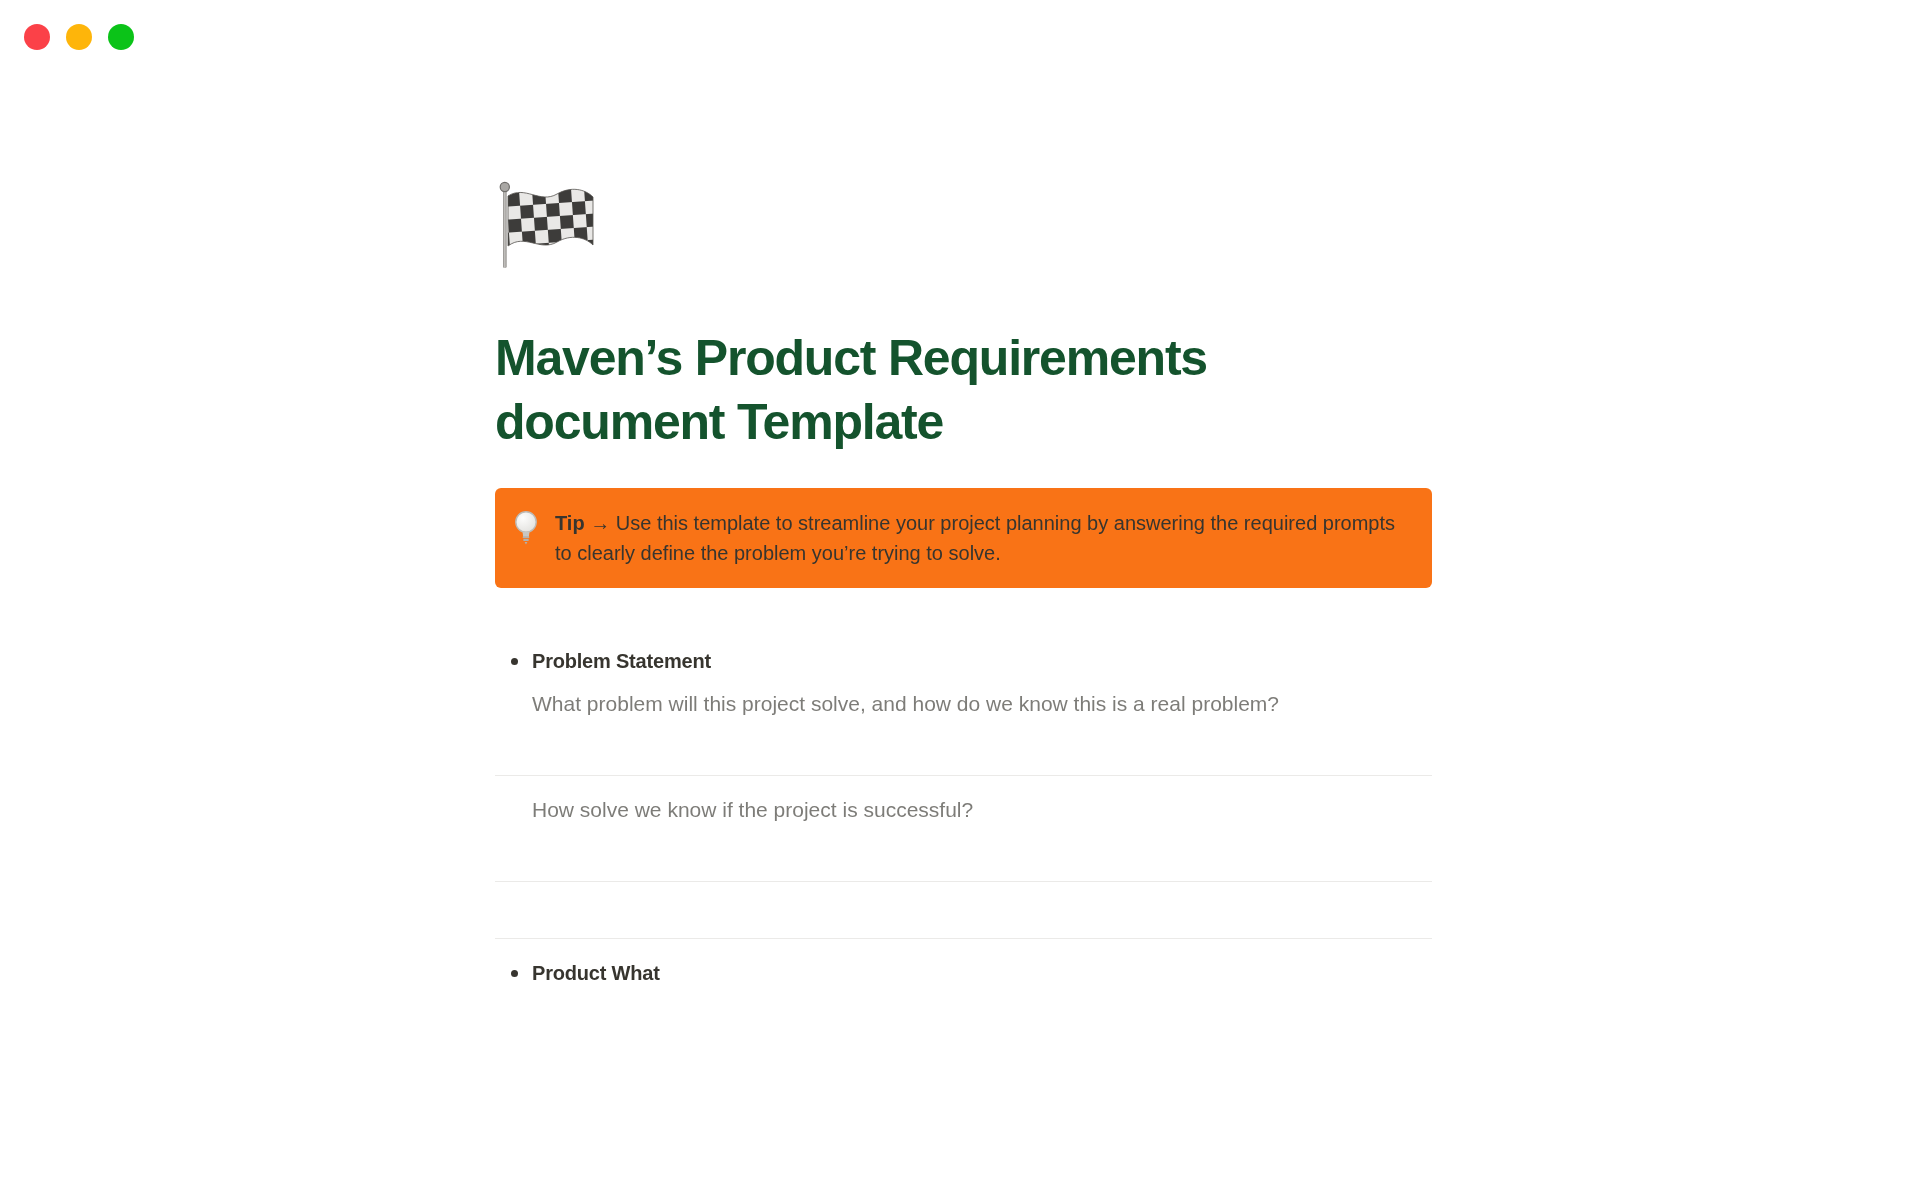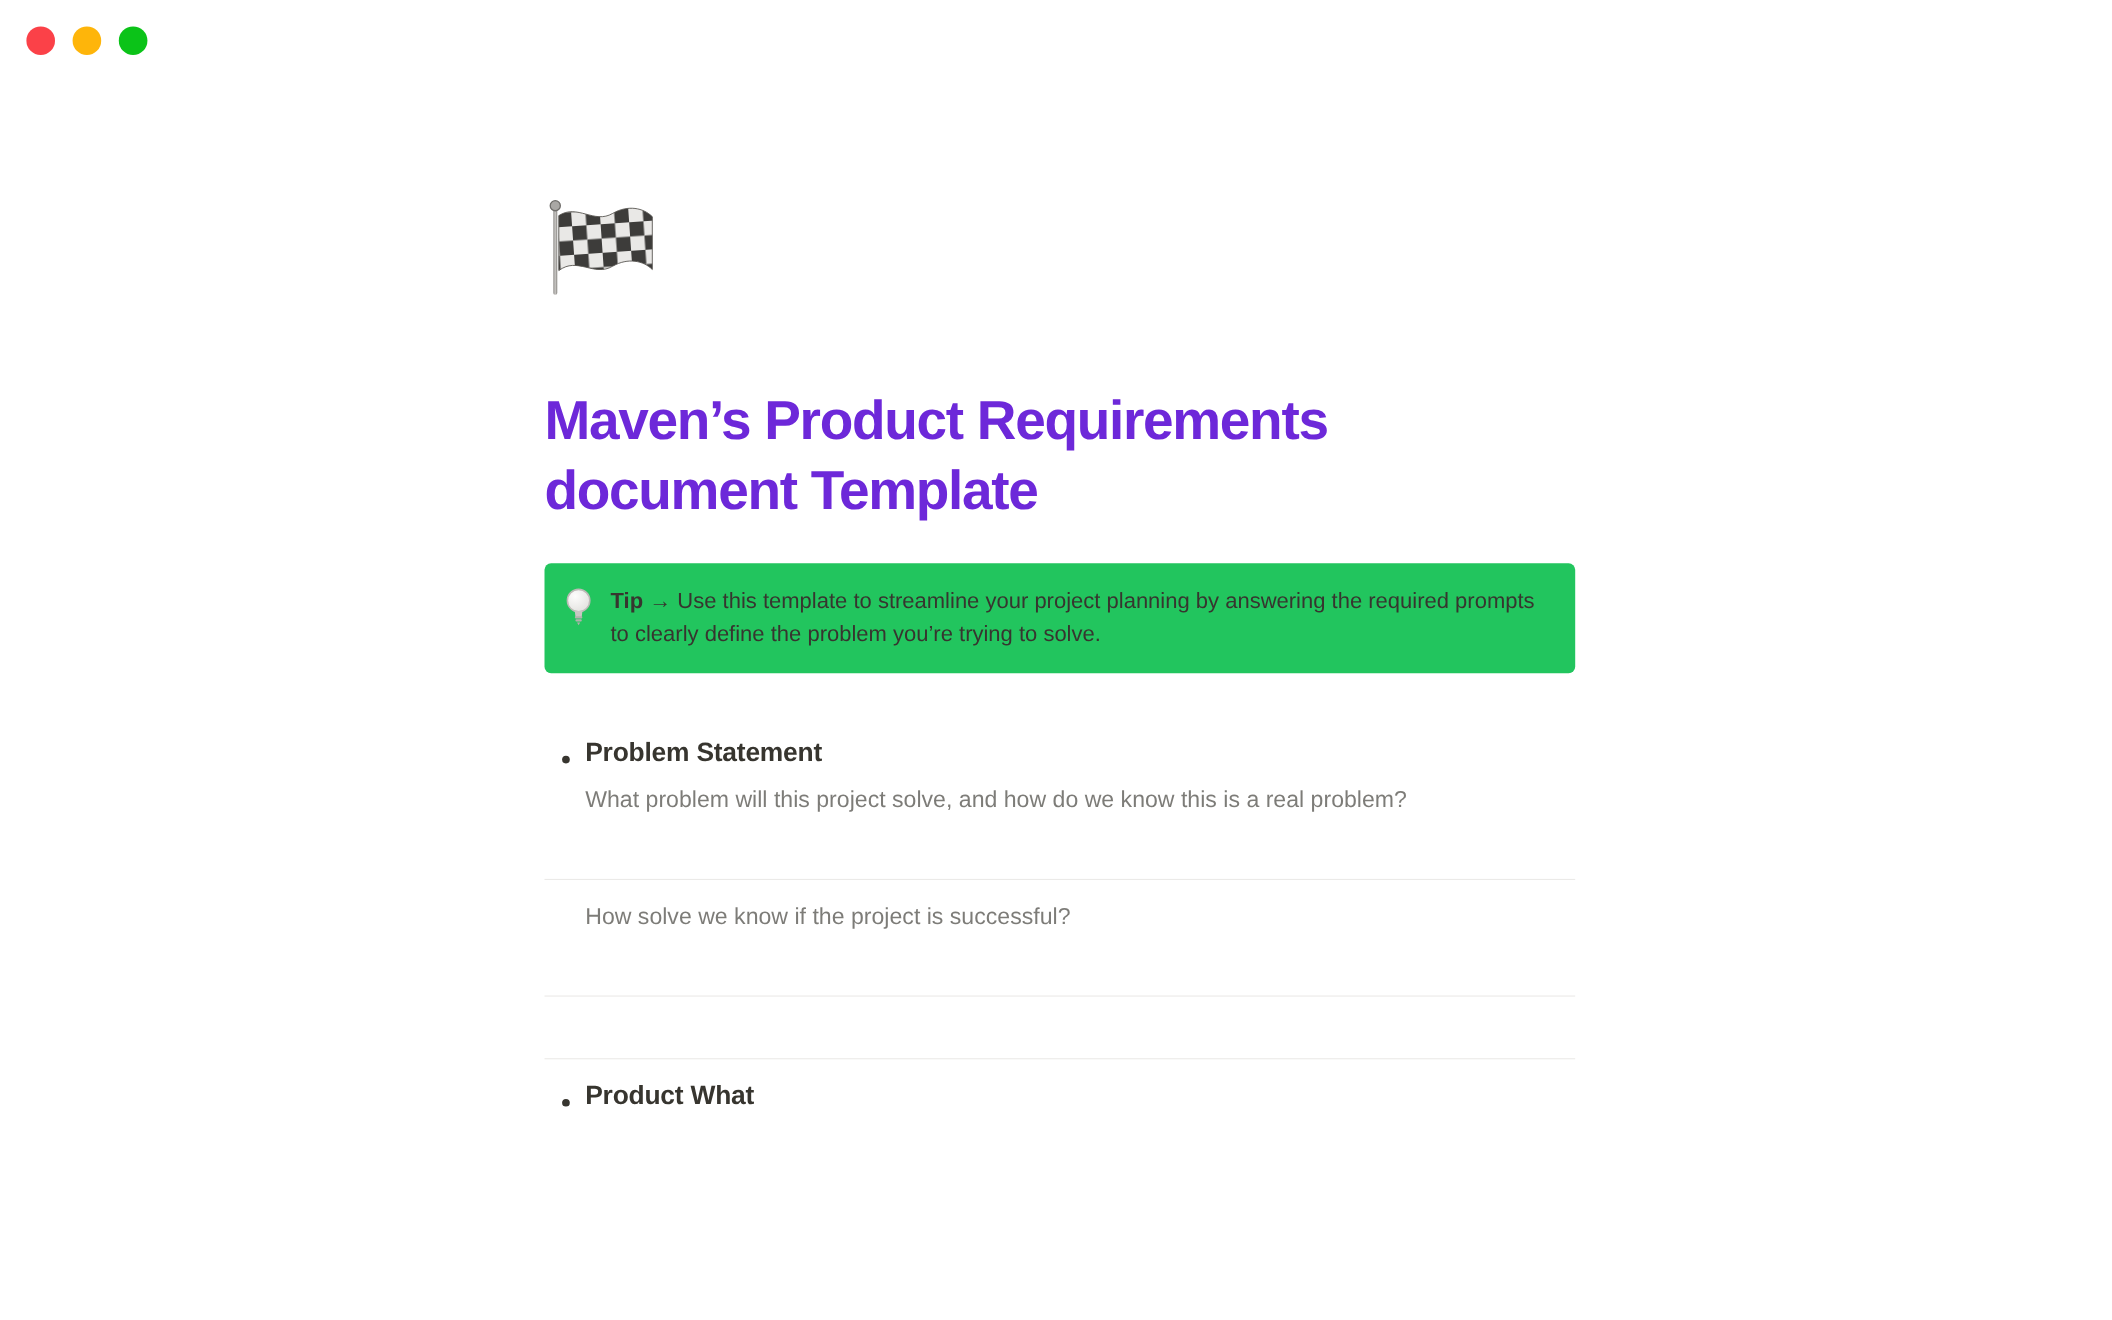--- a/index.html
+++ b/index.html
@@ -24,32 +24,32 @@
   
   .content {
     position: absolute; left: 495px; top: 0;
     width: 937px;
   }
   .page-icon-wrap {
     margin-top: 178px;
     height: 92px;
   }
   .page-title {
-    margin-top: 80px;
+    margin-top: 56px;
     font-size: 50px;
     line-height: 64px;
     font-weight: 700;
     letter-spacing: -1.2px;
-    color: #6d28d9;
+    color: #14532d;
     cursor: text;
   }
   
   .callout {
     margin-top: 18px;
-    background: #22c55e;
+    background: #f97316;
     border-radius: 6px;
     padding: 20px 20px 20px 18px;
     display: flex;
     align-items: flex-start;
   }
   .callout-icon {
     flex: 0 0 auto;
     width: 26px; height: 36px;
     margin: 2px 16px 0 0;
   }
@@ -59,22 +59,22 @@
     max-width: 848px;
     color: #37352F;
     cursor: text;
   }
   .callout-text b { font-weight: 700; }
 
   
   .sections { margin-top: 58px; }
   .item-heading {
     display: flex;
-    align-items: center;
-    font-size: 24px;
+    align-items: flex-start;
+    font-size: 20px;
     line-height: 30px;
     font-weight: 700;
     letter-spacing: -0.2px;
     cursor: text;
   }
   .bullet {
     flex: 0 0 auto;
     width: 7px; height: 7px;
     border-radius: 50%;
     background: #37352F;

